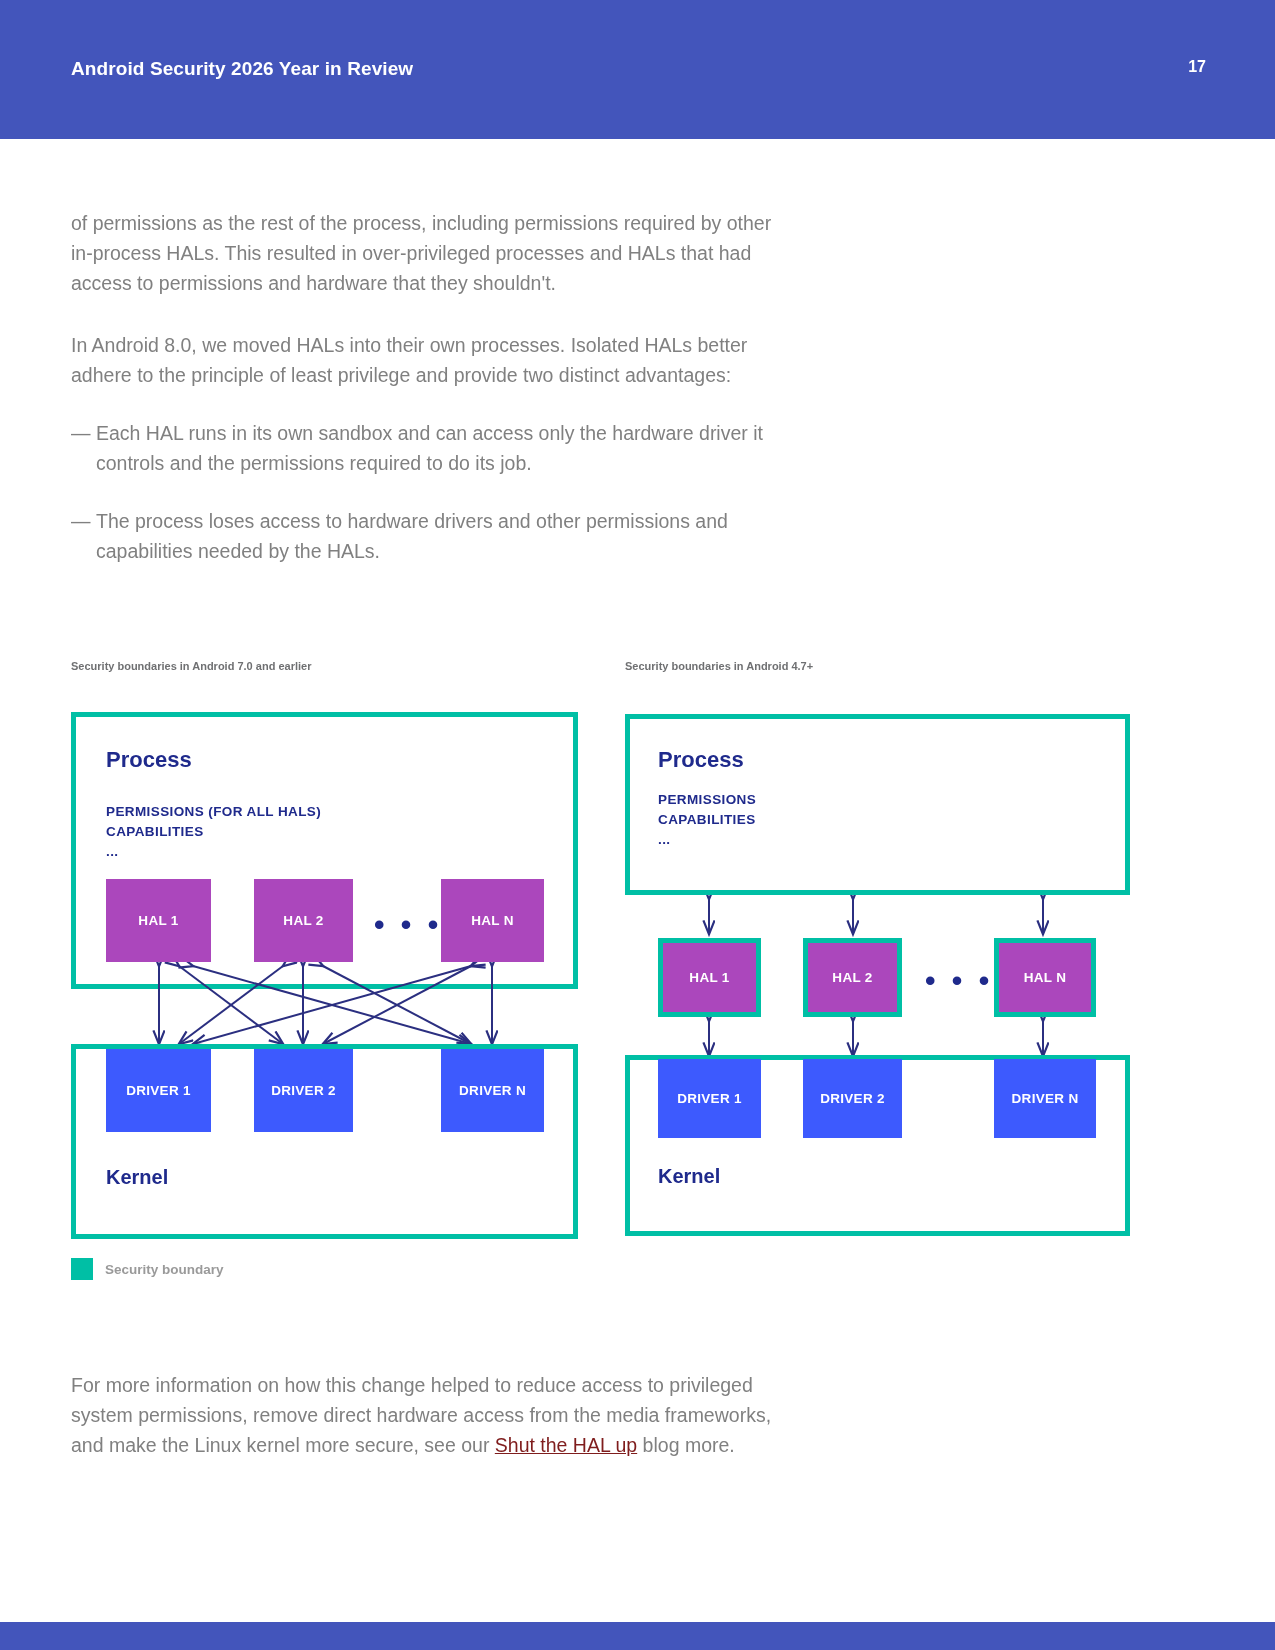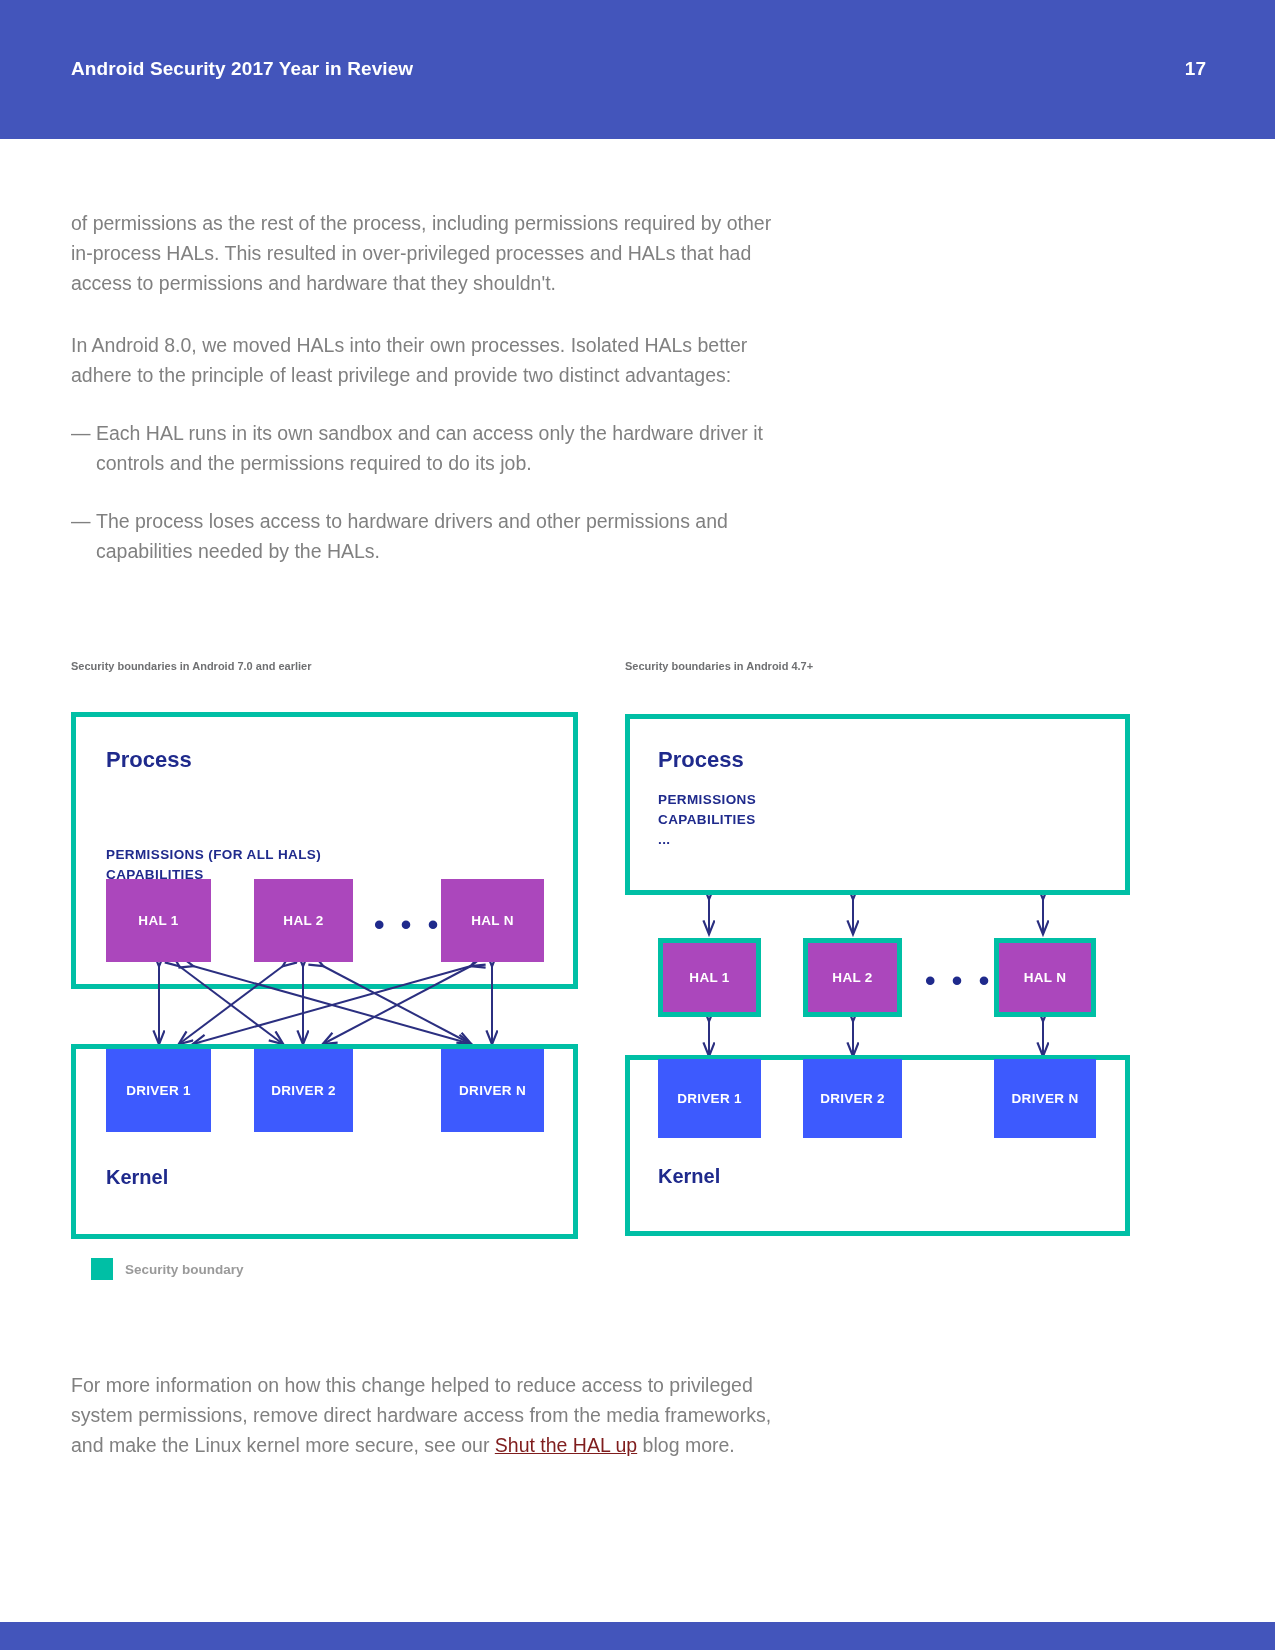--- a/index.html
+++ b/index.html
@@ -15,21 +15,21 @@
   .header-band{
     position:absolute;left:0;top:0;width:1275px;height:139px;
     background:#4355bb;
   }
   .header-title{
     position:absolute;left:71px;top:58px;
     font-size:19px;font-weight:bold;color:#ffffff;letter-spacing:.1px;
   }
   .header-page{
     position:absolute;right:69px;top:58px;
-    font-size:19px;font-weight:bold;color:#ffffff;margin-left:43px;
+    font-size:16px;font-weight:bold;color:#ffffff;margin-left:43px;
   }
   
   .footer-band{
     position:absolute;left:0;bottom:0;width:1275px;height:28px;
     background:#4355bb;
   }
   
   .copy{
     position:absolute;left:71px;
     font-size:19.5px;line-height:30px;color:#808080;
@@ -91,32 +91,32 @@
     display:flex;align-items:center;justify-content:center;
     color:#ffffff;font-size:13.5px;font-weight:bold;letter-spacing:.3px;
   }
   .ellipsis{
     position:absolute;color:#1f2a8c;font-size:30px;font-weight:bold;
     letter-spacing:4px;line-height:1;
   }
   .arrows-svg{position:absolute;pointer-events:none;}
   
   .legend{
-    position:absolute;left:71px;top:1258px;display:flex;align-items:center;margin-left:20px;
+    position:absolute;left:71px;top:1258px;display:flex;align-items:center;
   }
   .legend-swatch{
     width:22px;height:22px;background:#00bfa5;margin-right:12px;
   }
   .legend-label{font-size:13.5px;font-weight:bold;color:#9a9a9a;}
 </style>
 </head>
 <body>
 
 <div class="header-band"></div>
-<div class="header-title">Android Security 2017 Year in Review</div>
+<div class="header-title">Android Security 2026 Year in Review</div>
 <div class="header-page">17</div>
 
 <div class="copy p1">of permissions as the rest of the process, including permissions required by other in-process HALs. This resulted in over-privileged processes and HALs that had access to permissions and hardware that they shouldn't.</div>
 <div class="copy p2">In Android 8.0, we moved HALs into their own processes. Isolated HALs better adhere to the principle of least privilege and provide two distinct advantages:</div>
 
 <div class="bullets">
   <div class="bullet">
     <span class="dash">—</span>
     <span class="btxt">Each HAL runs in its own sandbox and can access only the hardware driver it controls and the permissions required to do its job.</span>
   </div>
@@ -128,21 +128,21 @@
 
 <div class="fig-caption cap-left">Security boundaries in Android 7.0 and earlier</div>
 <div class="fig-caption cap-right">Security boundaries in Android 4.7+</div>
 
 <div class="diagram" style="left:71px;top:712px;width:507px;height:527px;">
 
   <div class="sec-box" style="left:0;top:0;width:507px;height:277px;"></div>
 
   <div class="proc-title" style="left:35px;top:35px;">Process</div>
 
-  <div class="proc-meta" style="left:35px;top:90px;margin-top:43px;">
+  <div class="proc-meta" style="left:35px;top:90px;">
     <div>PERMISSIONS (FOR ALL HALS)</div>
     <div>CAPABILITIES</div>
     <div>...</div>
   </div>
 
   <div class="hal-box" style="left:35px;top:167px;width:105px;height:83px;">HAL 1</div>
   <div class="hal-box" style="left:183px;top:167px;width:99px;height:83px;">HAL 2</div>
   <div class="ellipsis" style="left:303px;top:198px;">• • •</div>
   <div class="hal-box" style="left:370px;top:167px;width:103px;height:83px;">HAL N</div>
 

